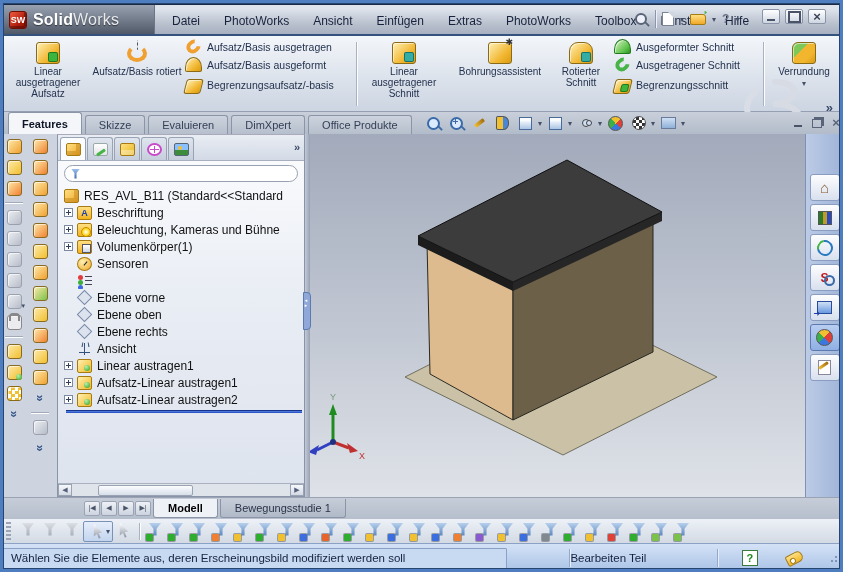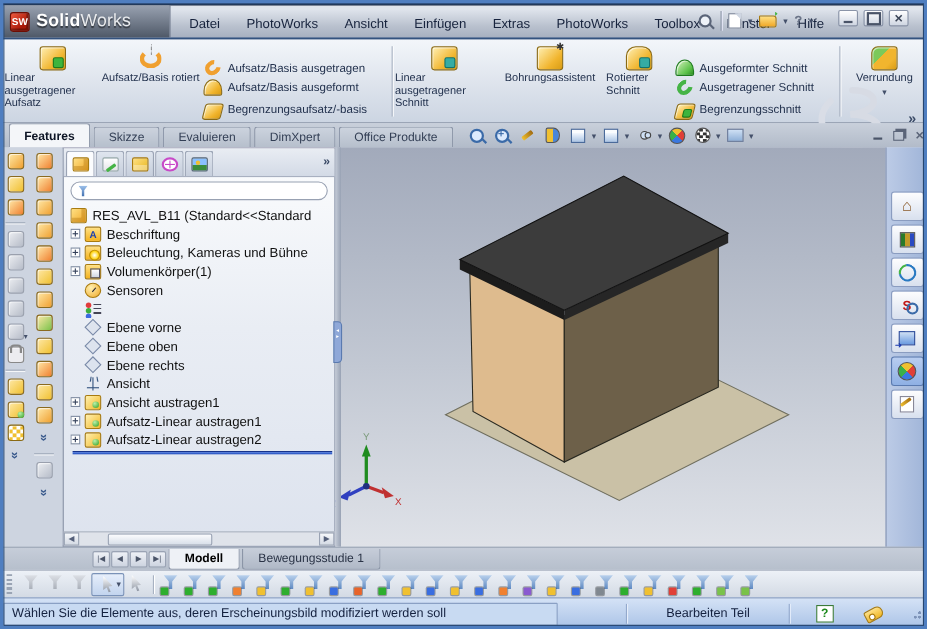--- a/index.html
+++ b/index.html
@@ -42,23 +42,23 @@
   .twb { width:18px; height:15px; border:1px solid #8a94a8; border-radius:2px; background:linear-gradient(#ffffff,#cfd6e2);
     display:flex; align-items:center; justify-content:center; color:#3a4456; }
   .b-min::before { content:""; width:8px; height:2px; background:#4a5468; margin-top:6px; }
   .b-max::before { content:""; width:9px; height:8px; border:2px solid #4a5468; }
   .b-close::before { content:"×"; font-size:13px; font-weight:bold; line-height:1; }
 
   
   #ribbon { left:0; top:36px; width:843px; height:76px; display:flex; padding:3px 2px 2px 4px;
     background:linear-gradient(#f3f6fa,#dde3ec 55%,#ccd5e2); border-bottom:1px solid #96a0b2; }
   .rbtn { display:flex; flex-direction:column; align-items:center; padding-top:3px;
-    font-size:10px; line-height:11px; color:#23324e; text-align:left; flex:none; }
+    font-size:10px; line-height:11px; color:#23324e; text-align:center; flex:none; }
   .rbtn .cap { margin-top:2px; }
-  .rstack { display:flex; flex-direction:column; justify-content:flex-end; gap:3px; padding:0 3px; flex:none; }
+  .rstack { display:flex; flex-direction:column; justify-content:flex-start; gap:3px; padding:0 3px; flex:none; }
   .rrow { display:flex; align-items:center; gap:5px; font-size:10.5px; color:#23324e; white-space:nowrap; }
   .rsep { width:1px; background:#a8b2c2; margin:3px 2px; box-shadow:1px 0 0 #fdfdfe; flex:none; }
   .ri { width:24px; height:22px; border-radius:3px; position:relative; flex:none;
     background:linear-gradient(135deg,#fff0b4,#f1b52e 65%,#d99c14); border:1px solid #8a6a14;
     box-shadow:inset 1px 1px 0 rgba(255,255,255,.55); }
   .ri.sm { width:17px; height:15px; }
   .ri::after { content:""; position:absolute; right:2px; bottom:2px; width:8px; height:8px; border-radius:1px; }
   .ri.sm::after { width:6px; height:6px; }
   .ri-boss::after { background:#3db43d; box-shadow:0 0 0 1px #1d7a1d; }
   .ri-cut::after  { background:#35aca4; box-shadow:0 0 0 1px #13736d; }
@@ -239,21 +239,21 @@
   .sf.cursor.dd::after { content:"▾"; display:block; left:auto; right:2px; bottom:5px; font-size:8px; color:#44506a; width:auto; height:auto; box-shadow:none; background:none; }
   .sf.divider { width:9px; }
   .sf.divider::before { clip-path:none; width:1px; height:17px; background:#a8b2c2; box-shadow:1px 0 0 #fff; }
 
   
   #statusbar { left:0; top:543px; width:843px; height:29px; background:linear-gradient(var(--sb_top,#d4e2f6),var(--sb_bottom,#a9c2e6));
     border-top:1px solid #8ba1c6; display:flex; align-items:center; font-size:11.5px; color:#14213f; }
   #sb-msg { margin-left:3px; width:516px; height:21px; display:flex; align-items:center; padding:0 7px;
     background:#c8daf2; border:1px solid #8aa0c4; border-radius:1px; white-space:nowrap; overflow:hidden; }
   .sbsep { width:1px; height:18px; background:#93a9cc; box-shadow:1px 0 0 #e6eefb; }
-  #sb-mode { width:150px; text-align:center; }
+  #sb-mode { width:150px; text-align:left; }
   #sb-help { width:16px; height:16px; margin:0 28px 0 24px; background:#fff; border:1px solid #3a7a3a; display:flex; align-items:center; justify-content:center;
     color:#1d8a1d; font-weight:bold; font-size:11px; }
   #sb-tag { width:17px; height:11px; background:linear-gradient(#ffe084,#f0b828); border:1px solid #a87b10; border-radius:2px 5px 5px 2px;
     transform:rotate(-28deg); position:relative; margin-right:26px; }
   #sb-tag::before { content:""; position:absolute; left:2px; top:3px; width:4px; height:4px; border-radius:50%; background:#fff; border:1px solid #a87b10; }
   #sb-grip { width:10px; height:10px; background:
       radial-gradient(circle at 8px 8px,#7d93b8 1.2px,transparent 1.5px),
       radial-gradient(circle at 4px 8px,#7d93b8 1.2px,transparent 1.5px),
       radial-gradient(circle at 8px 4px,#7d93b8 1.2px,transparent 1.5px); }
 </style>
@@ -556,21 +556,21 @@
 
           <div class="trow ico-origin">
             <span class="exp"></span>
             <span class="tico"></span>
             <span>Ansicht</span>
           </div>
 
           <div class="trow has-exp ico-extrude">
             <span class="exp"></span>
             <span class="tico"></span>
-            <span>Ansicht austragen1</span>
+            <span>Linear austragen1</span>
           </div>
 
           <div class="trow has-exp ico-extrude">
             <span class="exp"></span>
             <span class="tico"></span>
             <span>Aufsatz-Linear austragen1</span>
           </div>
 
           <div class="trow has-exp ico-extrude">
             <span class="exp"></span>

